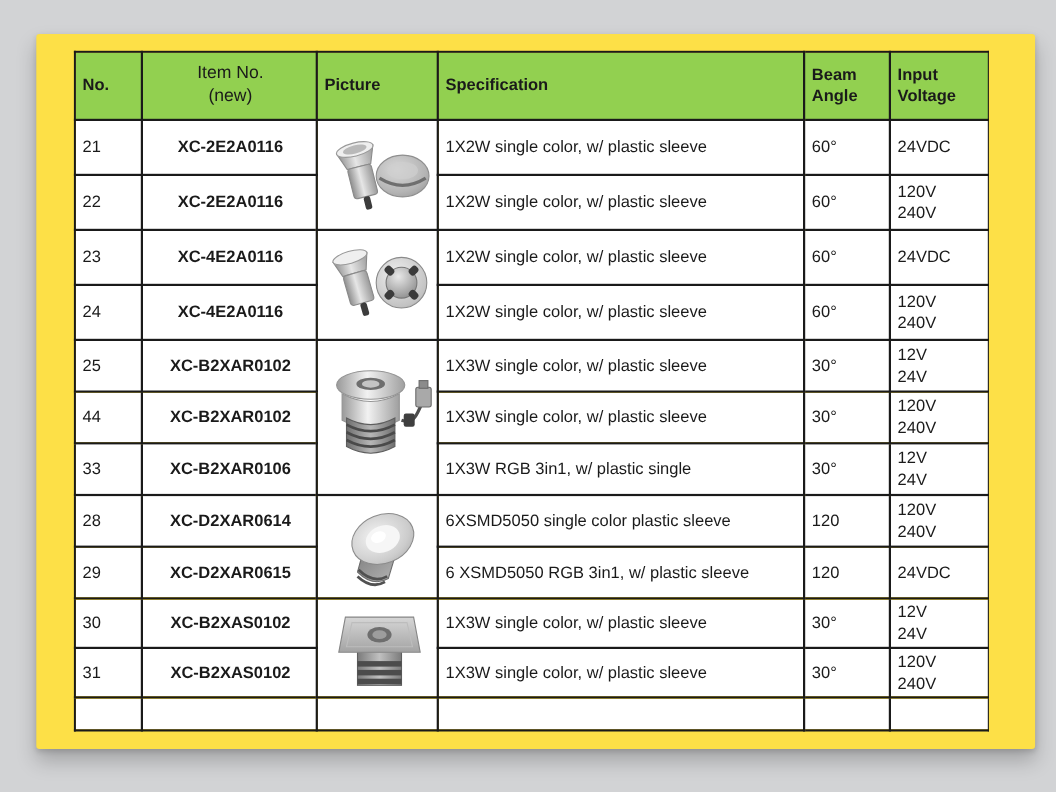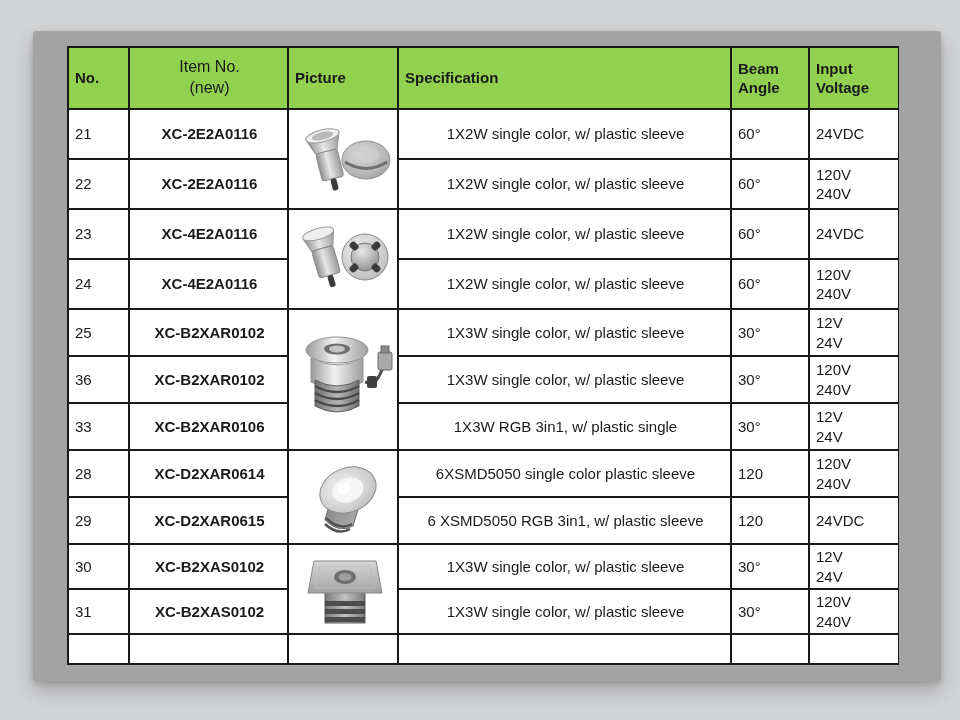--- a/index.html
+++ b/index.html
@@ -4,21 +4,21 @@
 <style>
   html,body{margin:0;padding:0;}
   body{
     width:960px;height:720px;overflow:hidden;
     background:#d2d3d5;
     font-family:"Liberation Sans", sans-serif;
     color:#1a1a1a;
   }
   .card{
     position:absolute;left:33px;top:31px;width:908px;height:650px;
-    background:#a3a3a3;border-radius:3px;
+    background:#fde047;border-radius:3px;
     box-shadow:0 10px 18px rgba(0,0,0,.22), 0 2px 5px rgba(0,0,0,.12);
   }
   .table-wrap{
     position:absolute;left:34px;top:15px;width:832px;height:626px;
     overflow:hidden;
   }
   table.spec{
     border-collapse:collapse;table-layout:fixed;width:831px;
   }
   table.spec th, table.spec td{
@@ -35,21 +35,21 @@
     background:#92d050;
     text-align:left;font-weight:bold;font-size:16px;
     height:56px;white-space:pre-line;
   }
   thead th.item-h{text-align:center;font-weight:normal;font-size:16px;}
 
   tbody td{background:#ffffff;}
   td.no-cell{text-align:left;margin-left:32px;}
   td.item-cell{text-align:center;font-size:14px;border-left:1px solid #7a7a7a;font-weight:bold;}
   td.pic-cell{text-align:center;padding:2px;}
-  td.spec-cell{text-align:center;padding-left:5px;}
+  td.spec-cell{text-align:left;padding-left:5px;}
   td.beam-cell,td.volt-cell{white-space:pre-line;}
 
   tr.h54{height:50px;} tr.h51{height:47px;}
   tr.h41{height:37px;} tr.h43{height:39px;} tr.hpartial{height:30px;}
   thead tr{height:56px;}
 
   .pic-svg{display:block;margin:0 auto;}
 </style>
 </head>
 <body>
@@ -201,21 +201,21 @@
               <rect x="83" y="32" width="14" height="18" rx="2" fill="#a9a9a9" stroke="#6b6b6b"></rect>
               <rect x="86" y="26" width="8" height="7" fill="#8b8b8b" stroke="#6b6b6b"></rect>
             </svg>
           </td>
           <td class="spec-cell">1X3W single color, w/ plastic sleeve</td>
           <td class="beam-cell">30°</td>
           <td class="volt-cell">12V
 24V</td>
         </tr>
         <tr class="h51">
-          <td class="no-cell">36</td>
+          <td class="no-cell">44</td>
           <td class="item-cell">XC-B2XAR0102</td>
           <td class="spec-cell">1X3W single color, w/ plastic sleeve</td>
           <td class="beam-cell">30°</td>
           <td class="volt-cell">120V
 240V</td>
         </tr>
         <tr class="h51">
           <td class="no-cell">33</td>
           <td class="item-cell">XC-B2XAR0106</td>
           <td class="spec-cell">1X3W RGB 3in1, w/ plastic single</td>

